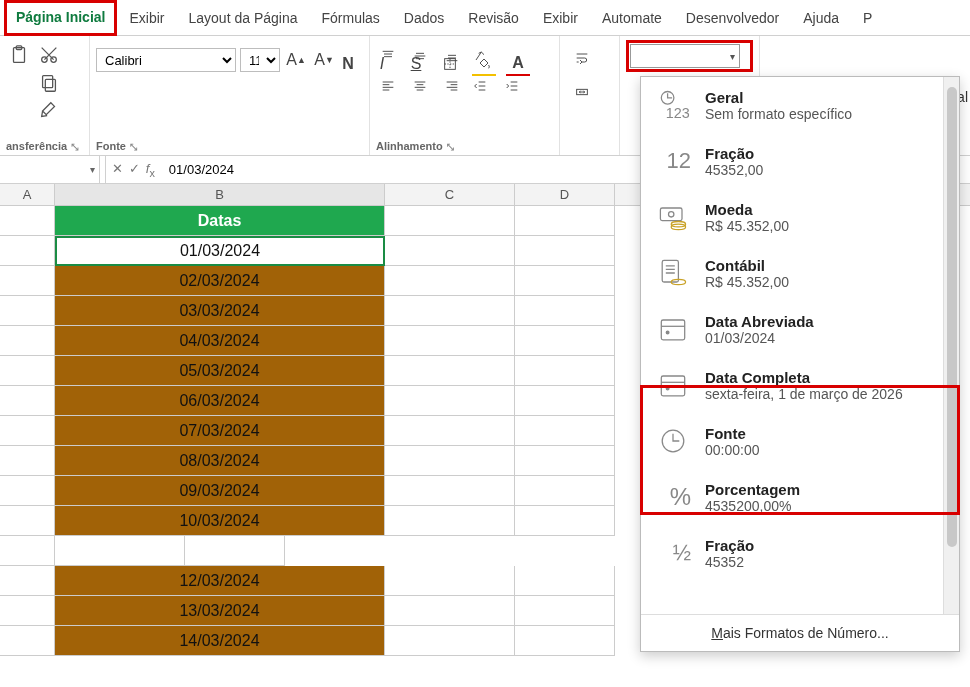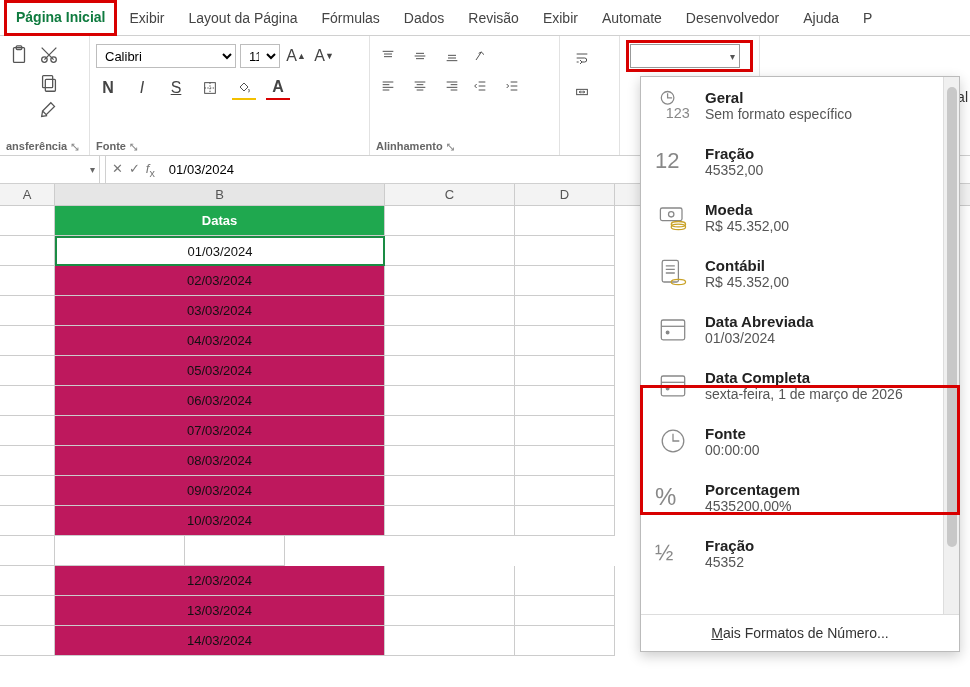--- a/index.html
+++ b/index.html
@@ -18,21 +18,21 @@
   .group-body { display: flex; flex-direction: row; align-items: flex-start; gap: 4px; flex: 1; }
   .icon-btn { width: 22px; height: 22px; display: flex; align-items: center; justify-content: center; color: #555; }
   .clip-col { display: flex; flex-direction: column; gap: 6px; align-items: center; padding: 4px 2px; }
   .font-row { display: flex; align-items: center; gap: 4px; }
   .font-select { height: 24px; border: 1px solid #bdbdbd; font-size: 13px; padding: 0 4px; background: #fff; }
   .font-name { width: 140px; }
   .font-size { width: 40px; }
   .btn { width: 24px; height: 24px; display: flex; align-items: center; justify-content: center; color: #444; }
   .btn svg { width: 16px; height: 16px; }
   .row2 { display: flex; align-items: center; gap: 10px; margin-top: 8px; }
-  .font-block { display: flex; flex-direction: column; padding-top: 4px; }
+  .font-block { display: flex; padding-top: 4px; }
 
   .align-block { display: flex; flex-direction: column; gap: 6px; padding-top: 4px; }
   .align-row { display: flex; gap: 8px; }
 
   .wrap-col { display: flex; flex-direction: column; gap: 10px; padding: 6px 4px; }
 
   
   .num-group { position: relative; padding: 6px 8px; }
   .num-select { width: 110px; height: 24px; border: 1px solid #999; background: #fff; }
   .num-select-box { outline: 3px solid #d80000; outline-offset: -1px; padding: 2px; display: inline-block; }
@@ -51,39 +51,39 @@
   .sheet { position: relative; }
   .col-headers { display: flex; height: 22px; background: #f3f3f3; border-bottom: 1px solid #ccc; font-size: 13px; color: #555; }
   .colh { border-right: 1px solid #ccc; display: flex; align-items: center; justify-content: center; }
   .colh.A { width: 55px; }
   .colh.B { width: 330px; background: #e6e6e6; }
   .colh.C { width: 130px; }
   .colh.D { width: 100px; }
 
   .rows { }
   .row { display: flex; height: 30px; }
-  .cell { border-right: 1px solid #ccc; border-bottom: 1px solid #ccc; display: flex; align-items: center; justify-content: center; font-size: 13px; }
+  .cell { border-right: 1px solid #ccc; border-bottom: 1px solid #ccc; display: flex; align-items: center; justify-content: center; font-size: 16px; }
   .cell.A { width: 55px; background: #fff; }
   .cell.B { width: 330px; }
   .cell.C { width: 130px; background: #fff; }
   .cell.D { width: 100px; background: #fff; }
 
   .header-cell { background: #1fa84f; color: #fff; font-weight: 700; }
-  .data-cell { background: #be185d; color: #111; }
+  .data-cell { background: #a16207; color: #111; }
   .data-cell.sel { background: #fff; border: 2px solid #1a8c44; }
 
   
   .dropdown {
     position: absolute; left: 640px; top: 76px; width: 320px; height: 576px;
     background: #fff; border: 1px solid #bbb; box-shadow: 0 4px 12px rgba(0,0,0,0.2);
     z-index: 100; display: flex; flex-direction: column;
   }
   .dd-list { flex: 1; overflow: hidden; position: relative; }
   .dd-item { display: flex; align-items: center; gap: 14px; padding: 10px 14px; cursor: pointer; }
-  .dd-icon { width: 36px; height: 36px; display: flex; align-items: center; justify-content: flex-start; color: #888; flex-shrink: 0; }
+  .dd-icon { width: 36px; height: 36px; display: flex; align-items: center; justify-content: flex-end; color: #888; flex-shrink: 0; }
   .dd-text { display: flex; flex-direction: column; }
   .dd-title { font-size: 15px; font-weight: 600; color: #222; }
   .dd-sub { font-size: 14px; color: #555; }
   .dd-foot { border-top: 1px solid #ddd; padding: 10px 14px; text-align: center; font-size: 14px; color: #333; cursor: pointer; }
   .dd-scroll { position: absolute; right: 0; top: 0; bottom: 0; width: 16px; background: #f0f0f0; border-left: 1px solid #ddd; }
   .dd-thumb { position: absolute; right: 2px; top: 10px; width: 10px; height: 460px; background: #c8c8c8; border-radius: 5px; }
 
   .red-box-dates {
     position: absolute; left: 640px; top: 385px; width: 320px; height: 130px;
     border: 3px solid #d80000; z-index: 200; pointer-events: none;

